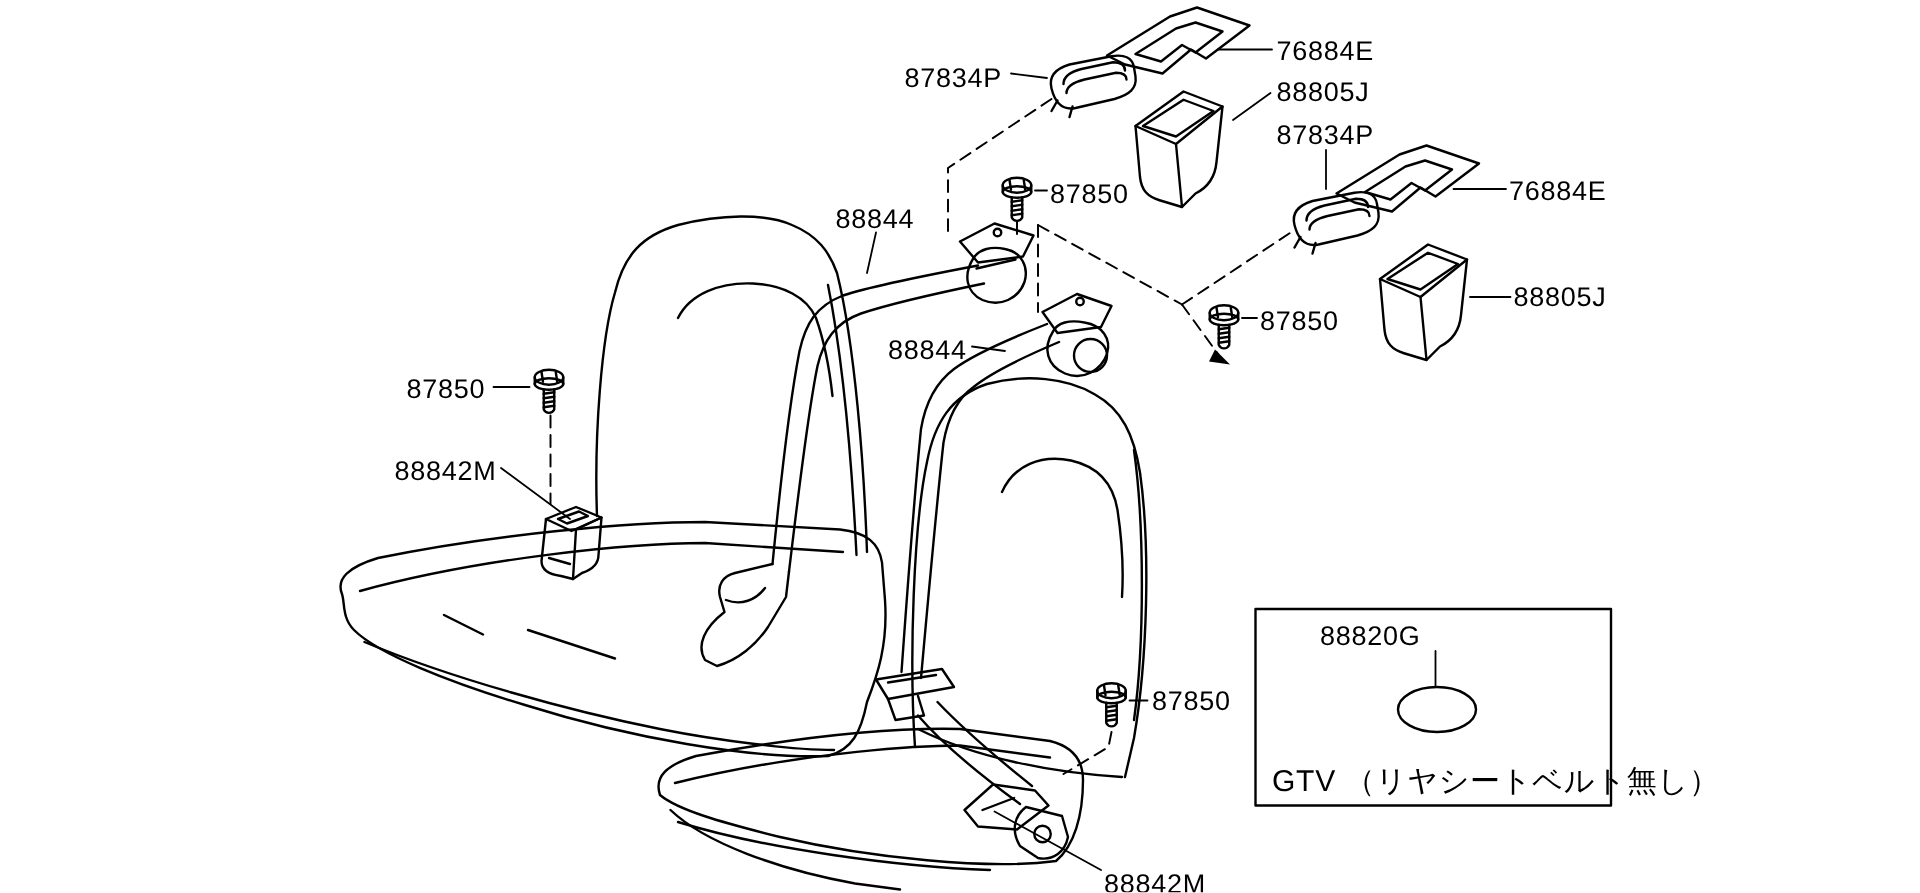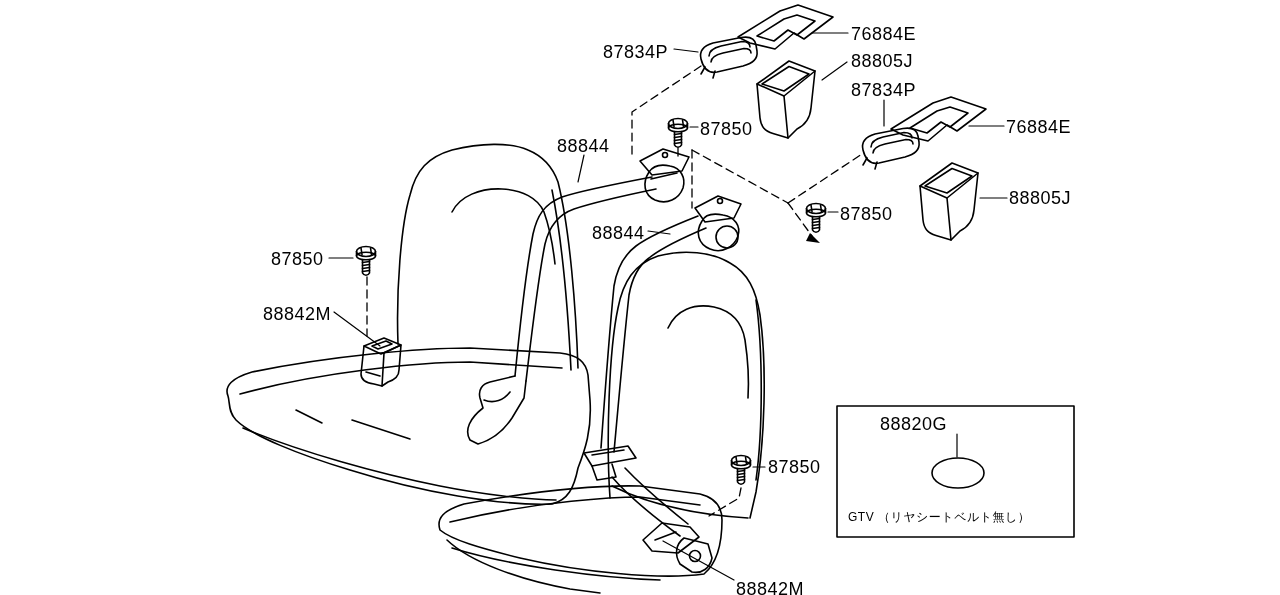--- a/index.html
+++ b/index.html
@@ -5,21 +5,21 @@
   html,body{margin:0;padding:0;background:#fff;}
   .stage{position:relative;width:1280px;height:595px;background:#ffffff;overflow:hidden;
          font-family:Liberation Sans, sans-serif;}
   .art{position:absolute;left:0;top:0;}
   .art path,.art ellipse,.art circle,.art rect,.art line{fill:none;stroke:#000;stroke-width:1.6;
        stroke-linecap:round;stroke-linejoin:round;}
   .art .thin path,.art .thin line{stroke-width:1.2;}
   .art .dash path{stroke-width:1.3;stroke-dasharray:8 5;}
   .art .arrow{fill:#000;stroke:none;}
   .lbl{position:absolute;font-size:18px;line-height:1;letter-spacing:.5px;color:#000;white-space:nowrap;}
-  .note{font-size:12px;letter-spacing:.5px;}
+  .note{font-size:20px;letter-spacing:.5px;}
 </style>
 </head>
 <body>
 
 <div class="stage">
 
 <svg class="art" width="1280" height="595" viewBox="0 0 1280 595">
   <defs>
     <g id="bolt">
       <ellipse cx="11" cy="6.5" rx="9.5" ry="5"></ellipse>

